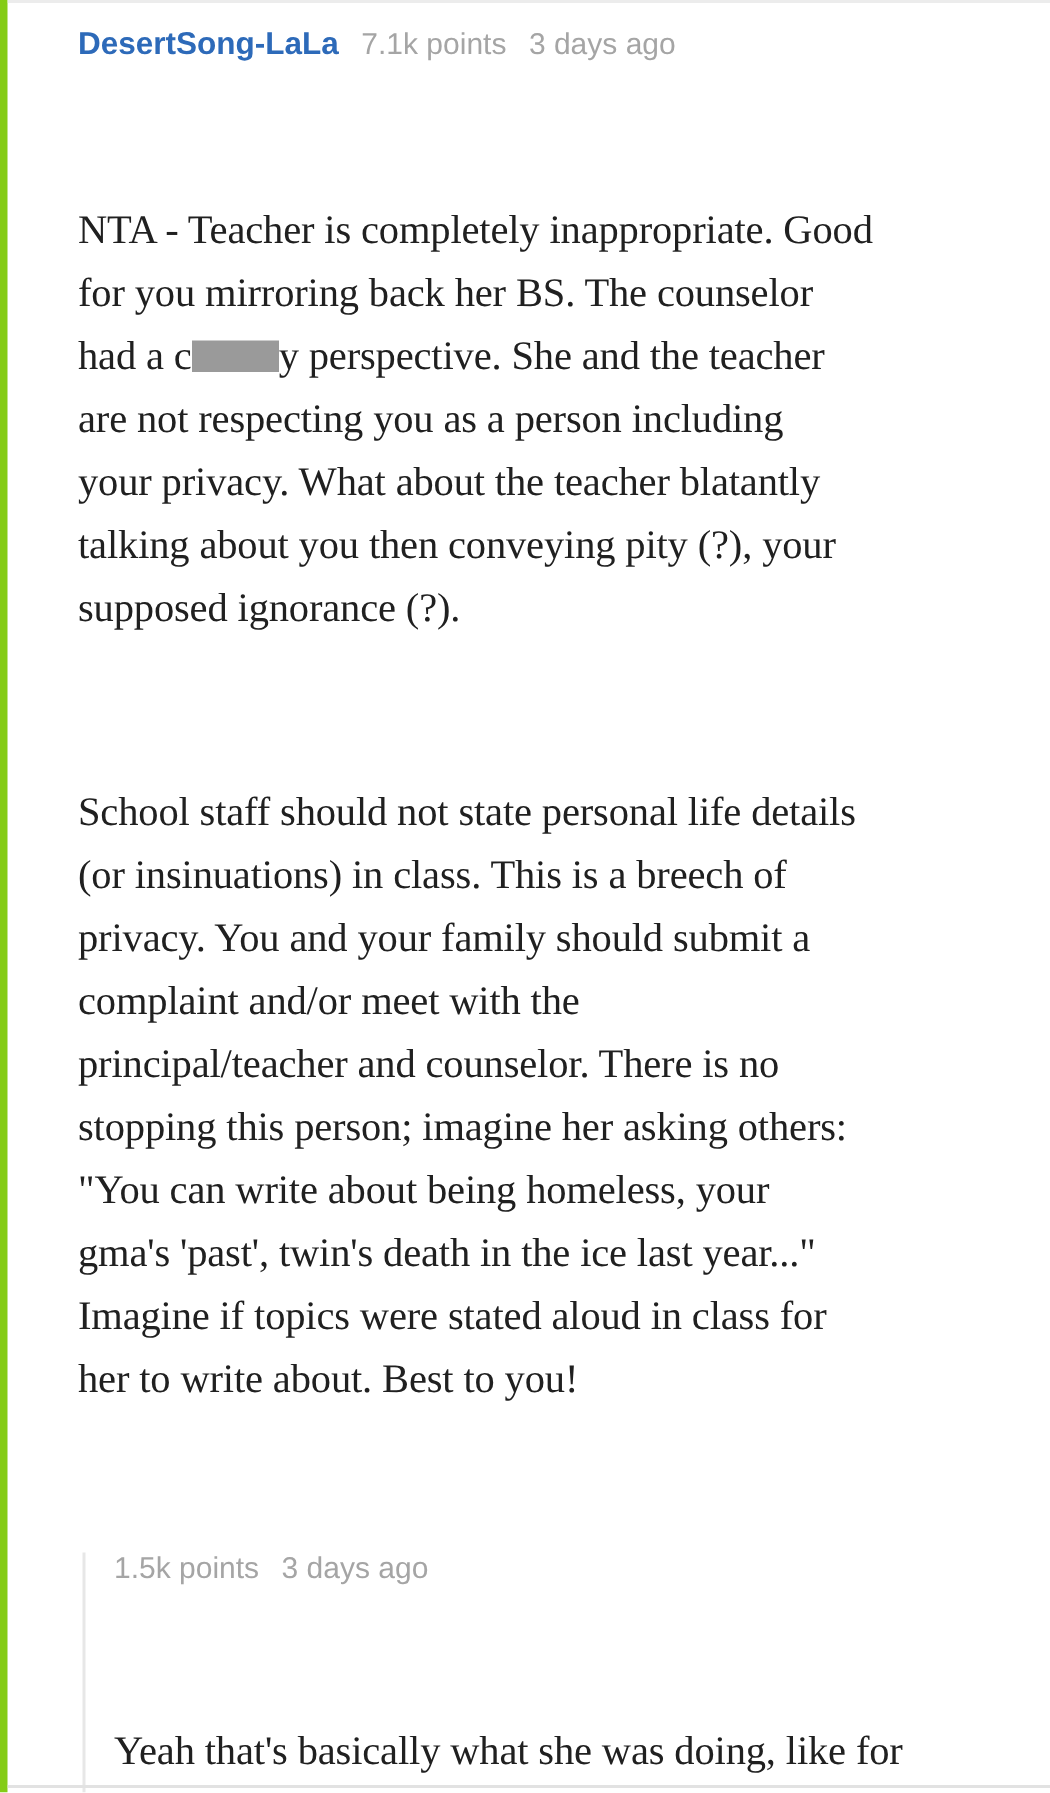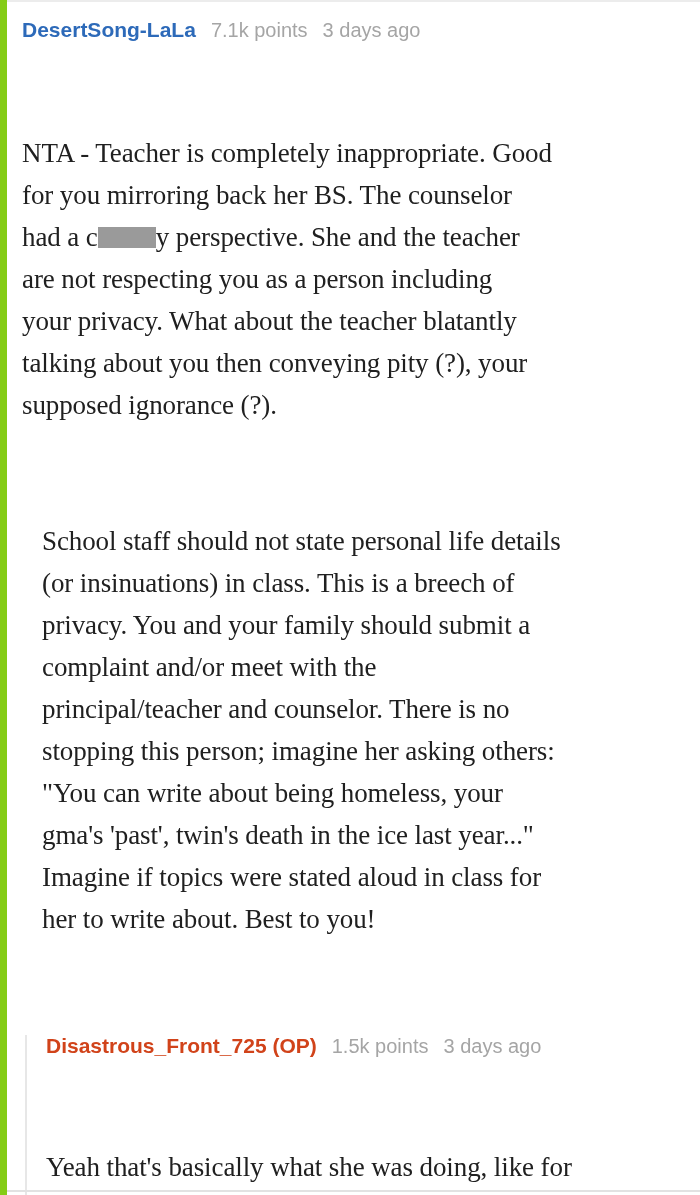--- a/index.html
+++ b/index.html
@@ -1,23 +1,24 @@
 <!DOCTYPE html>
 <html><head>
 <meta charset="utf-8">
 <style>
   html,body { margin:0; padding:0; background:#ffffff; }
   .frame {
     position:relative;
     width:700px; height:1195px;
     box-sizing:border-box;
     background:#ffffff;
-    border-left:7px solid #84cc16;
+    border-left:5px solid #84cc16;
     overflow:hidden;
     font-family:"Liberation Sans","DejaVu Sans",sans-serif;
+    padding-left:32px;
   }
   .top-line    { position:absolute; top:0; left:0; right:0; height:2px; background:#ececec; }
   .bottom-line { position:absolute; bottom:3px; left:0; right:0; height:2px; background:#e2e2e2; }
 
   .comment-top { padding:16px 10px 0 15px; }
 
   .comment-header { display:flex; align-items:baseline; gap:15px; line-height:28px; white-space:nowrap; }
   .author  { font-weight:bold; font-size:21px; color:#2d6ab9; text-decoration:none; cursor:pointer; }
   .reply .author { color:#d1431a; }
   .meta    { font-size:20px; color:#a5a5a5; }
@@ -26,21 +27,21 @@
     margin-top:4px;
     font-size:27px;
     line-height:42px;
     color:#202020;
     letter-spacing:-0.1px;
     white-space:pre;
     overflow:hidden;
     font-family:Liberation Serif, serif;
   }
   .para { display:block; }
-  .para-gap { margin-top:10px;margin-left:20px; }
+  .para-gap { margin-top:10px; }
 
   .censor {
     display:inline-block;
     width:58px; height:21px;
     background:#9a9a9a;
     vertical-align:-2px;
   }
 
   .reply-wrap { position:relative; margin-left:18px; margin-top:8px; }
   .thread {
@@ -80,21 +81,20 @@
 gma's 'past', twin's death in the ice last year..."
 Imagine if topics were stated aloud in class for
 her to write about. Best to you!</span>
     </div>
   </div>
 
   <div class="reply-wrap">
     <div class="thread"></div>
     <div class="comment reply">
       <div class="comment-header">
-        <a class="author">Disastrous_Front_725 (OP)</a>
         <span class="meta">1.5k points</span>
         <span class="meta">3 days ago</span>
       </div>
       <div class="comment-body">
         <span class="para">Yeah that's basically what she was doing, like for
 example she told my friend to write about what
 it was like emigrating from India, and told
 another kid to write about having a sibling who
 survived childhood cancer (the sibling also goes
 to our high school and there's like a little plaque

